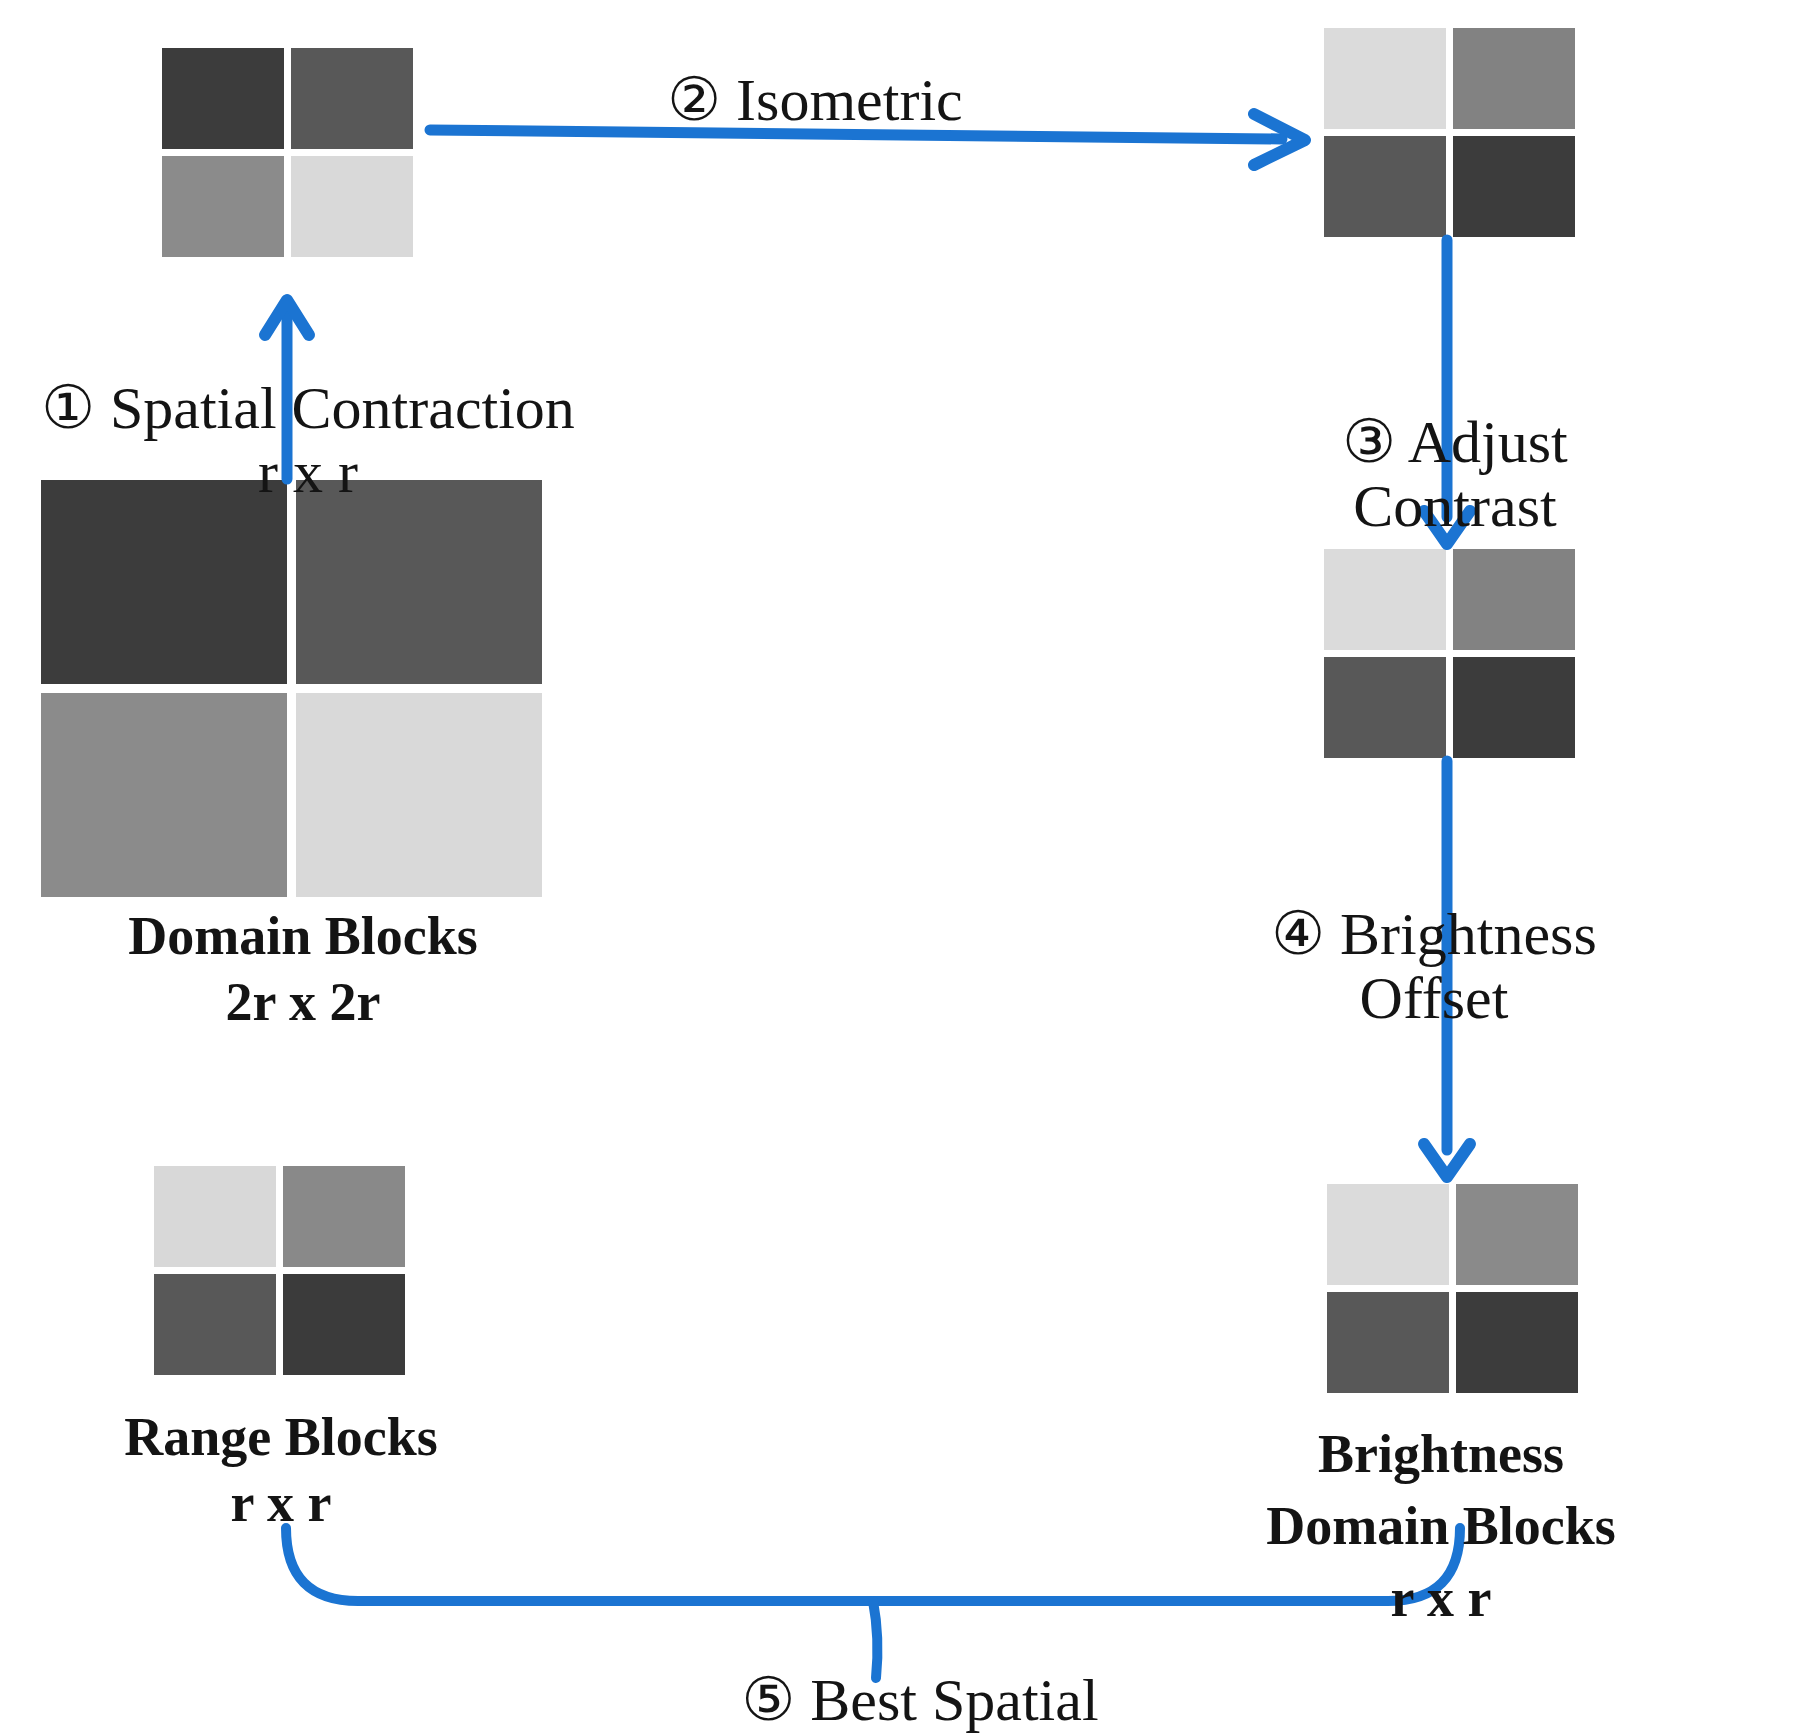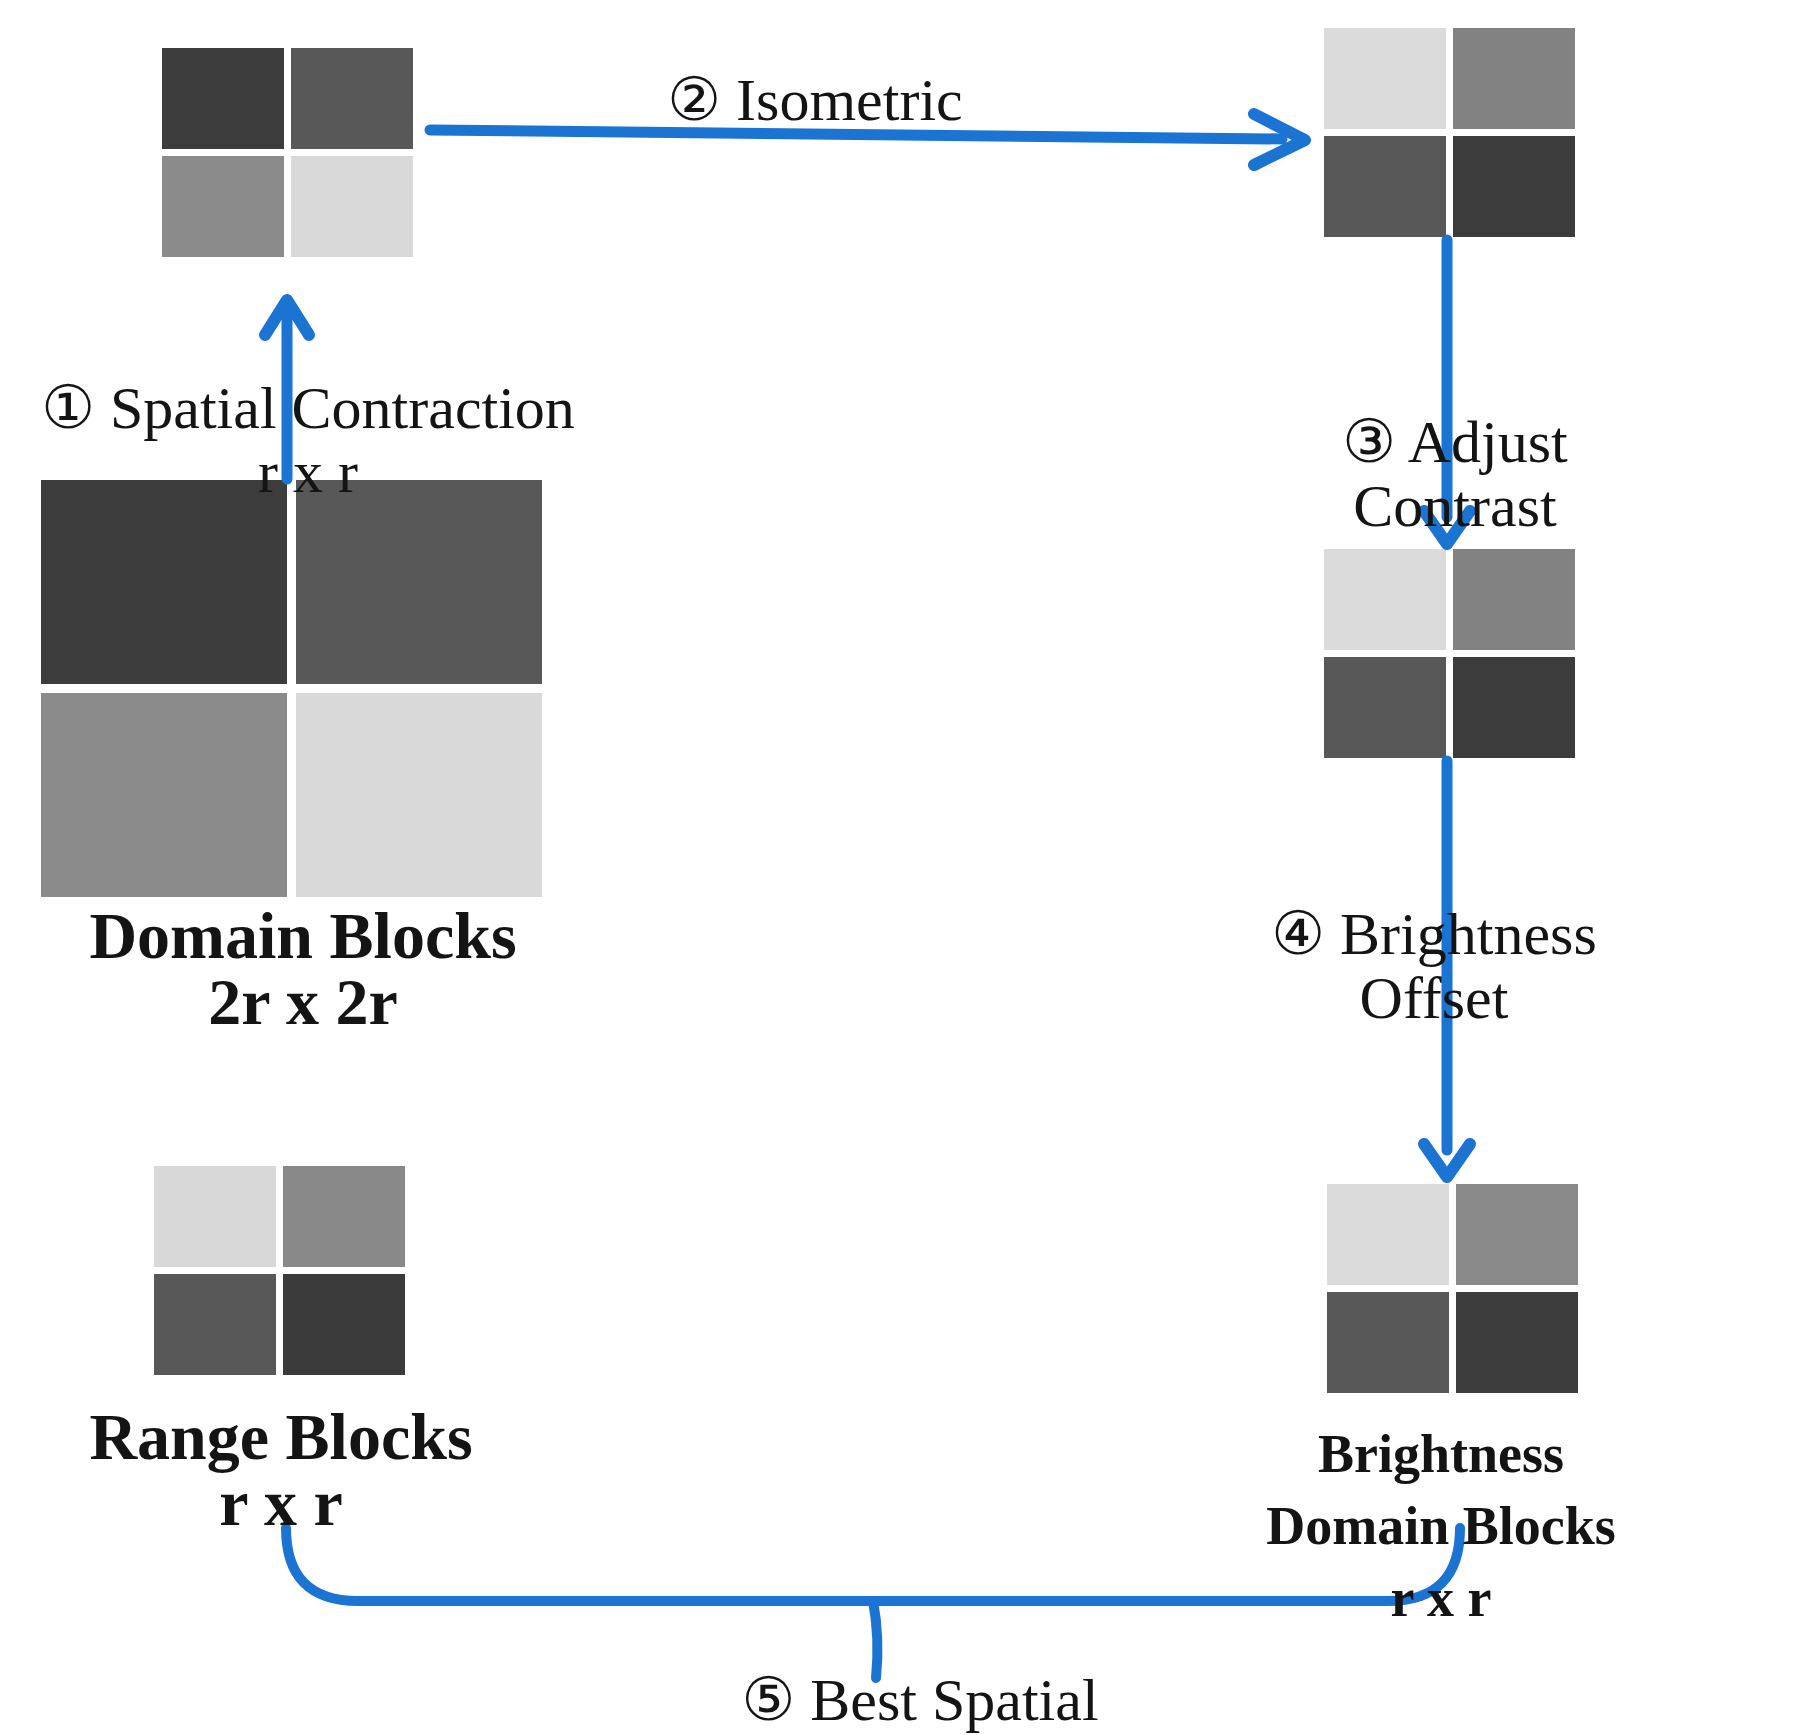--- a/index.html
+++ b/index.html
@@ -25,21 +25,21 @@
 
   
   .lbl{
     position:absolute;
     transform:translateX(-50%);
     text-align:center;
     color:#141414;
     z-index:10;
   }
   .step-lbl{font-size:60px;line-height:64px;font-weight:normal;}
-  .block-lbl{font-size:66px;line-height:66px;font-weight:bold;}
+  .block-lbl{font-size:54px;line-height:66px;font-weight:bold;}
   .block-lbl-wide{font-size:54px;line-height:72px;font-weight:bold;}
 
   
   svg.overlay{
     position:absolute;left:0;top:0;width:1811px;height:1735px;
     z-index:5;pointer-events:none;
   }
   svg.overlay *{fill:none;stroke-linecap:round;stroke-linejoin:round;}
   .shaft{stroke-width:11px;}
   .head{stroke-width:12px;}

